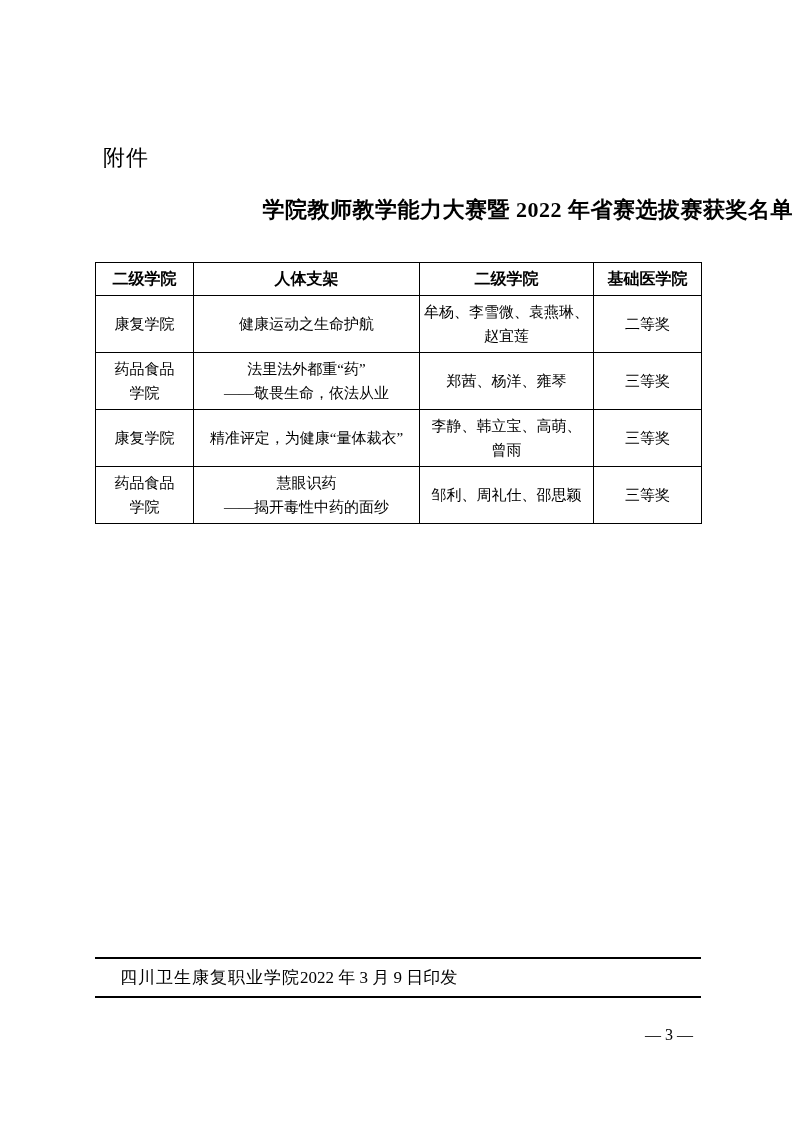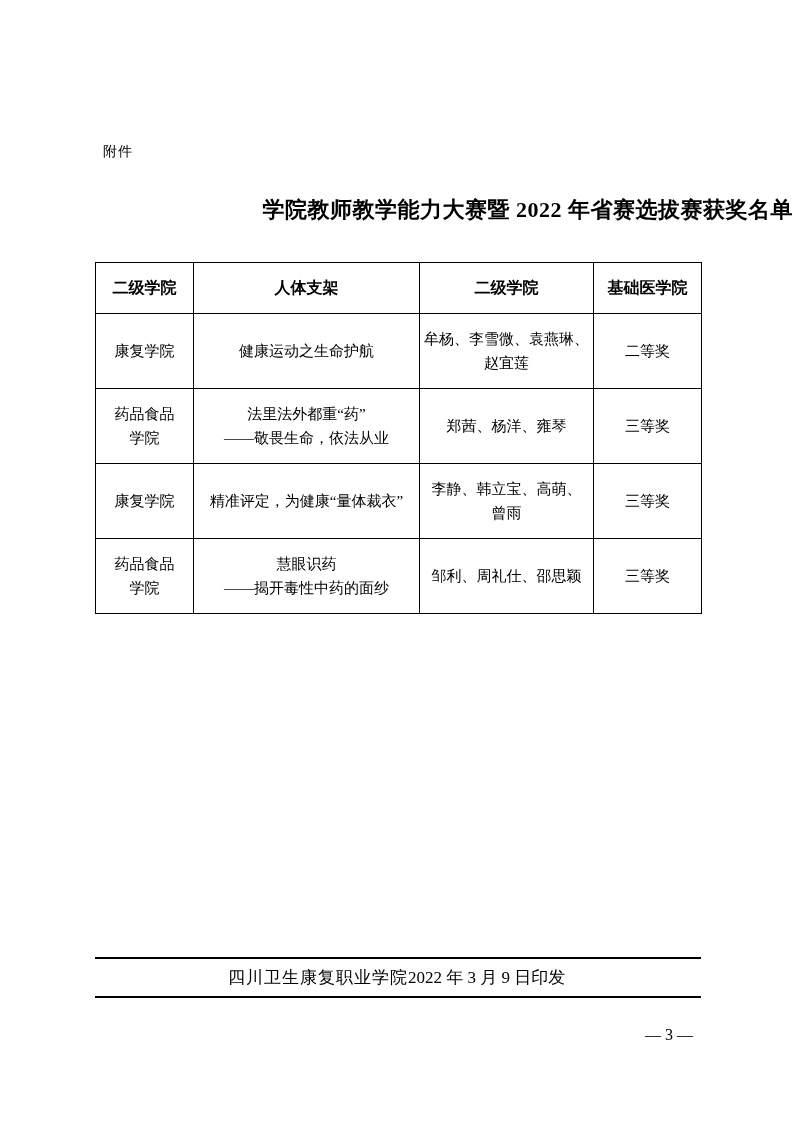--- a/index.html
+++ b/index.html
@@ -9,21 +9,21 @@
     font-family: "Liberation Serif", serif;
     color: #000000;
     position: relative;
     overflow: hidden;
   }
   .page { position: absolute; top: 0; left: 0; width: 793px; height: 1122px; }
 
   .attachment-label {
     position: absolute;
     left: 103px; top: 143px;
-    font-size: 14px;
+    font-size: 22px;
     letter-spacing: 1px;
   }
 
   .doc-title {
     position: absolute;
     left: 0; top: 195px;
     width: 100%;
     text-align: right;
     font-size: 22px;
     font-weight: bold;
@@ -39,21 +39,21 @@
   }
   .award-table col.c1 { width: 98px; }
   .award-table col.c2 { width: 226px; }
   .award-table col.c3 { width: 174px; }
   .award-table col.c4 { width: 108px; }
 
   .award-table th, .award-table td {
     border: 1px solid #000000;
     text-align: center;
     vertical-align: middle;
-    padding: 12px 4px;
+    padding: 3px 4px;
     white-space: pre-line;
     line-height: 24px;
   }
   .award-table th {
     font-size: 16px;
     font-weight: bold;
     height: 26px;
     white-space: nowrap;
   }
   .award-table td {
@@ -63,21 +63,21 @@
 
   .footer-band {
     position: absolute;
     left: 95px; top: 957px;
     width: 606px;
     height: 37px;
     border-top: 2px solid #000000;
     border-bottom: 2px solid #000000;
     display: flex;
     align-items: center;
-    justify-content: center;
+    justify-content: flex-start;
     font-size: 17px;
   }
   .footer-issuer { padding-left: 25px; letter-spacing: 1px; }
   .footer-date   { padding-right: 28px; }
 
   .page-number {
     position: absolute;
     top: 1026px;
     right: 100px;
     font-size: 16px;

